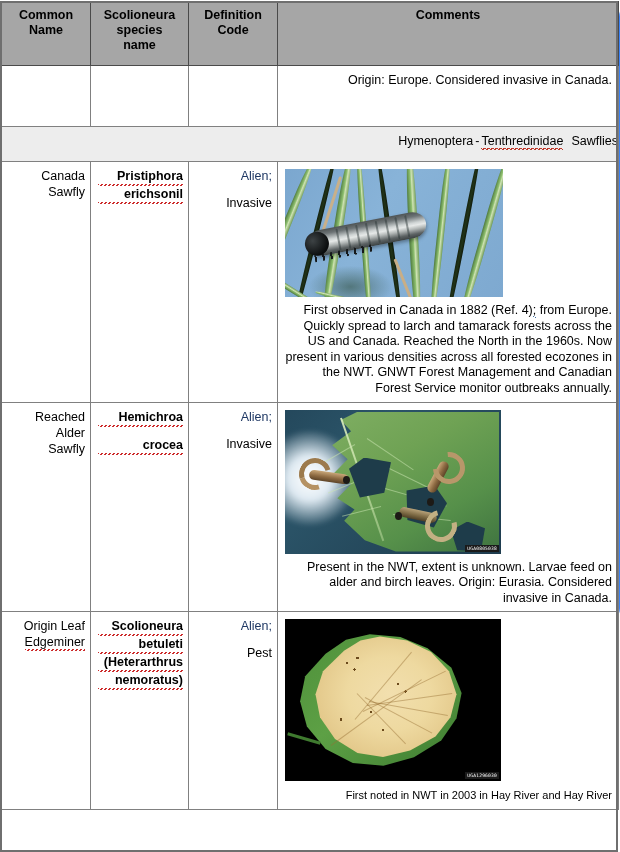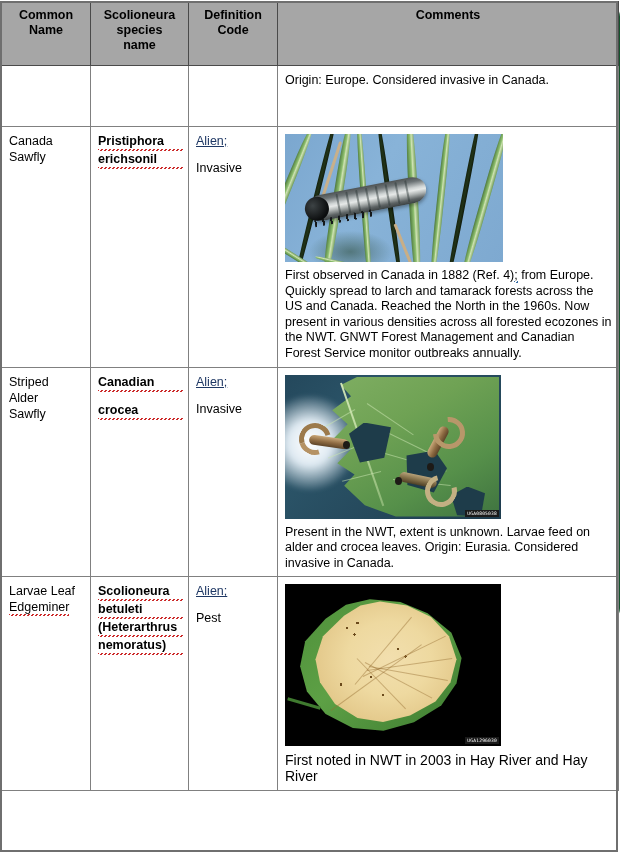--- a/index.html
+++ b/index.html
@@ -12,38 +12,39 @@
     height: 852px;
     font-family: "Liberation Sans", sans-serif;
     color: #000000;
     overflow: hidden;
   }
 
   .page {
     position: relative;
     width: 620px;
     height: 623px;
-    background: #14532d;
+    background: #3b82f6;
     border-radius: 16px;
   }
 
   table.species-table {
     border-collapse: collapse;
     table-layout: fixed;
     width: 617px;
     margin-left: 1px;
     margin-top: 1px;
   }
 
   table.species-table td,
   table.species-table th {
     border: 1px solid #808080;
     vertical-align: top;
     padding: 0;
     background: #ffffff;
+    text-align: right;
   }
 
   
   .frame {
     position: absolute;
     left: 0px;
     top: 0px;
     width: 618px;
     height: 851px;
     border: 2px solid #6f6f6f;
@@ -139,21 +140,20 @@
         #3a6ea5 0px, #3a6ea5 1.2px,
         rgba(255,255,255,0) 1.2px, rgba(255,255,255,0) 2.4px);
     background-size: 4px 2px;
     background-repeat: repeat-x;
     background-position: left bottom;
     padding-bottom: 1px;
   }
 
   a.def-link, .def-link {
     color: #1f3864;
-    text-decoration: underline;
     display: block;
     margin-bottom: 11px;
   }
   .def-plain { display: block; }
 
   
   .comment-cell {
     padding: 7px 6px 5px 7px;
   }
   .photo {
@@ -340,21 +340,21 @@
   }
   .petiole {
     position: absolute;
     left: 2px; top: 118px;
     width: 34px; height: 3px;
     background: #3f7a2f;
     transform: rotate(16deg);
   }
 
   .last-line {
-    font-size: 14px;
+    font-size: 11px;
     line-height: 15.6px;
     padding-top: 1px;
   }
 </style>
 </head>
 <body>
 
 <div class="page">
 
   <table class="species-table">
@@ -390,20 +390,27 @@
 
       <tr class="cont-row">
         <td></td>
         <td></td>
         <td></td>
         <td>
           <div class="cont-comment">Origin: Europe. Considered invasive in Canada.</div>
         </td>
       </tr>
 
+      <tr class="section-row">
+        <td colspan="4">
+          <div class="section-label">
+            <span class="order">Hymenoptera</span><span class="dash">-</span><span class="family squiggle">Tenthredinidae</span><span class="common">Sawflies</span>
+          </div>
+        </td>
+      </tr>
 
       <tr>
         <td>
           <div class="cell-pad common-name">
             <span>Canada</span><br>
             <span>Sawfly</span>
           </div>
         </td>
         <td>
           <div class="cell-pad sci-name">
@@ -454,28 +461,28 @@
               <span>First observed in Canada in 1882 (Ref. 4)</span><span class="gsquiggle">;</span><span> from Europe. Quickly spread to larch and tamarack forests across the US and Canada. Reached the North in the 1960s. Now present in various densities across all forested ecozones in the NWT. GNWT Forest Management and Canadian Forest Service monitor outbreaks annually.</span>
             </div>
 
           </div>
         </td>
       </tr>
 
       <tr>
         <td>
           <div class="cell-pad common-name">
-            <span>Striped</span><br>
+            <span>Reached</span><br>
             <span>Alder</span><br>
             <span>Sawfly</span>
           </div>
         </td>
         <td>
           <div class="cell-pad sci-name">
-            <span class="sci-line squiggle" style="margin-bottom:10px;">Canadian</span>
+            <span class="sci-line squiggle" style="margin-bottom:10px;">Hemichroa</span>
             <span class="sci-line squiggle">crocea</span>
           </div>
         </td>
         <td>
           <div class="cell-pad">
             <span class="def-link">Alien;</span>
             <span class="def-plain">Invasive</span>
           </div>
         </td>
         <td>
@@ -508,30 +515,30 @@
               <div class="curl" style="left:148px;top:42px; transform:rotate(-140deg);border-color:#b8976a;border-right-color:rgba(0,0,0,0);"></div>
               <div style="position:absolute;left:142px;top:88px;width:7px;height:8px;border-radius:50%;background:#1d1a16;"></div>
 
               <div class="larva2" style="left:114px;top:100px;width:38px; transform:rotate(12deg);background:linear-gradient(180deg,#b8a279,#7f6c46 55%,#4e3f25);"></div>
               <div class="curl" style="left:140px;top:100px;transform:rotate(-60deg);border-color:#c3b083;border-right-color:rgba(0,0,0,0);"></div>
               <div style="position:absolute;left:110px;top:102px;width:7px;height:8px;border-radius:50%;background:#1d1a16;"></div>
 
               <div class="watermark">UGA0805038</div>
             </div>
 
-            <div class="comment-text">Present in the NWT, extent is unknown. Larvae feed on alder and crocea leaves. Origin: Eurasia. Considered invasive in Canada.</div>
+            <div class="comment-text">Present in the NWT, extent is unknown. Larvae feed on alder and birch leaves. Origin: Eurasia. Considered invasive in Canada.</div>
 
           </div>
         </td>
       </tr>
 
       <tr>
         <td>
           <div class="cell-pad common-name">
-            <span>Larvae Leaf</span><br>
+            <span>Origin Leaf</span><br>
             <span class="squiggle">Edgeminer</span>
           </div>
         </td>
         <td>
           <div class="cell-pad sci-name">
             <span class="sci-line squiggle">Scolioneura</span>
             <span class="sci-line squiggle">betuleti</span>
             <span class="sci-line squiggle">(Heterarthrus</span>
             <span class="sci-line squiggle">nemoratus)</span>
           </div>

